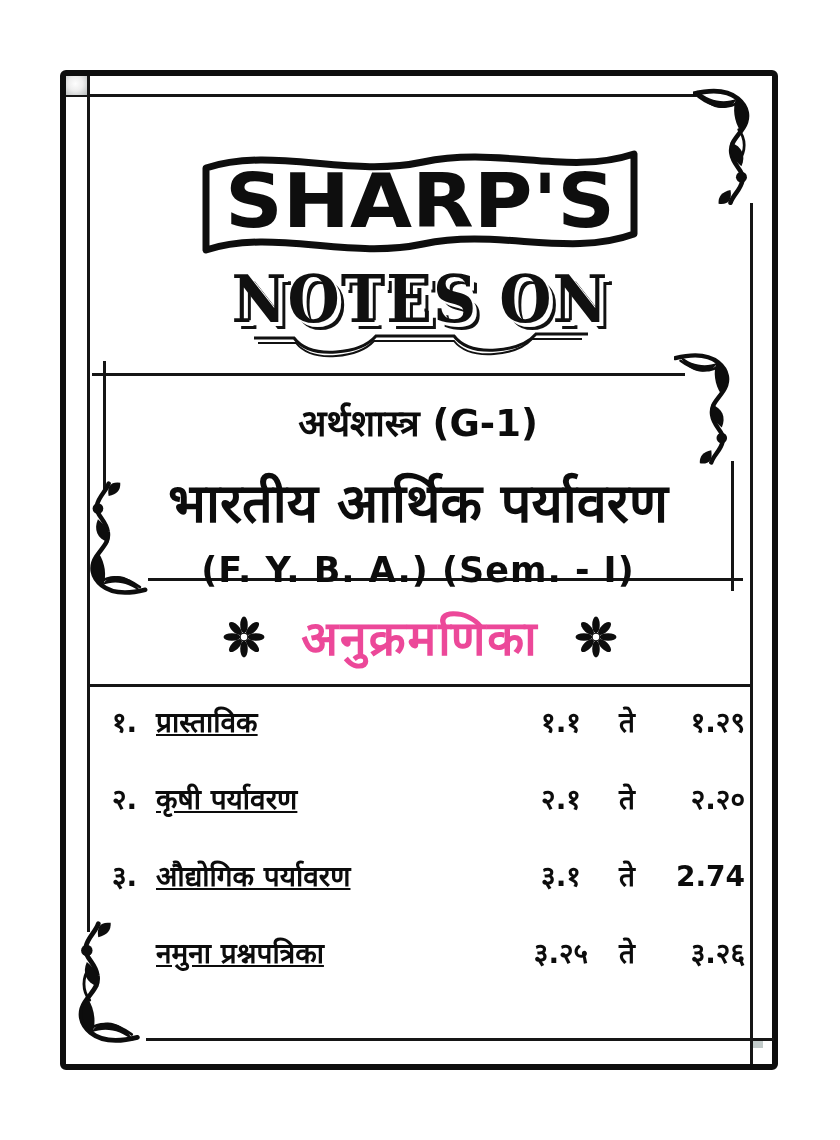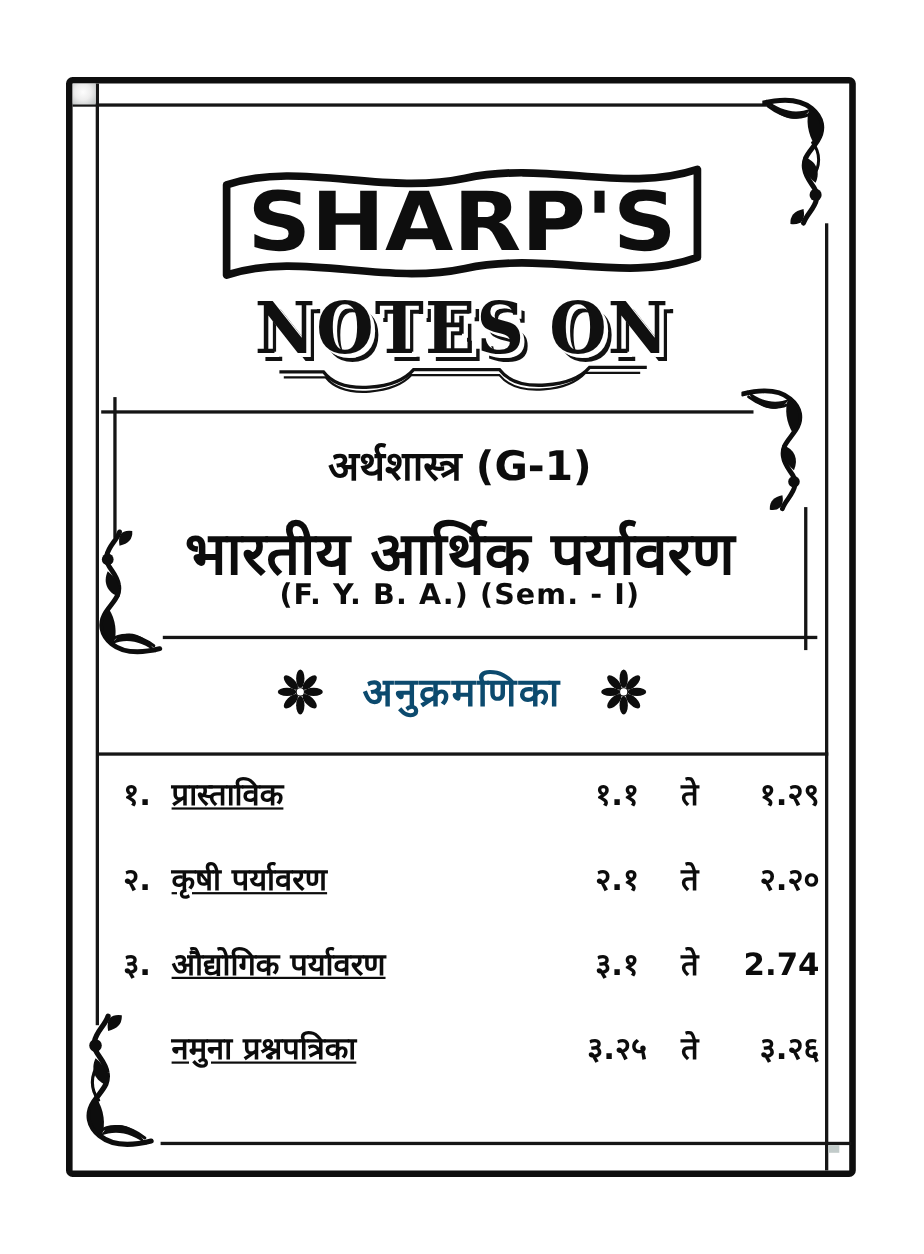--- a/index.html
+++ b/index.html
@@ -37,26 +37,26 @@
 
   
   .tbline{position:absolute;background:#151515;}
   #tb-top{left:92px;top:373px;width:593px;height:2.5px;}
   #tb-left{left:103px;top:361px;width:2.5px;height:128px;}
   #tb-bottom{left:148px;top:578px;width:595px;height:2.5px;}
   #tb-right{left:731px;top:461px;width:2.5px;height:130px;}
   .tb-text{position:absolute;left:110px;width:616px;text-align:center;font-weight:bold;color:#0c0c0c;}
   #tb-line1{top:396px;font-size:37px;}
   #tb-line2{top:444px;font-size:54px;margin-top:20px;}
-  #tb-line3{top:526px;font-size:26px;letter-spacing:1px;}
+  #tb-line3{top:550px;font-size:35px;letter-spacing:1px;}
 
   
   .idx-head{position:absolute;left:0;top:604px;width:840px;display:flex;
             justify-content:center;align-items:center;gap:36px;}
-  .idx-head .txt{font-size:36px;font-weight:bold;color:#0c4a6e;letter-spacing:2px;}
+  .idx-head .txt{font-size:48px;font-weight:bold;color:#ec4899;letter-spacing:2px;}
   .flower{width:42px;height:42px;}
   #sep{position:absolute;left:88px;top:684px;width:665px;height:3px;background:#161616;}
 
   
   .toc{position:absolute;left:112px;top:702px;width:633px;}
   .toc-row{display:flex;align-items:baseline;height:50px;margin-bottom:27px;
            font-size:28px;font-weight:bold;color:#0c0c0c;}
   .toc-no{width:44px;flex:none;}
   .toc-title{flex:1;text-align:left;text-decoration:underline;}
   .toc-from{width:72px;flex:none;text-align:center;}

